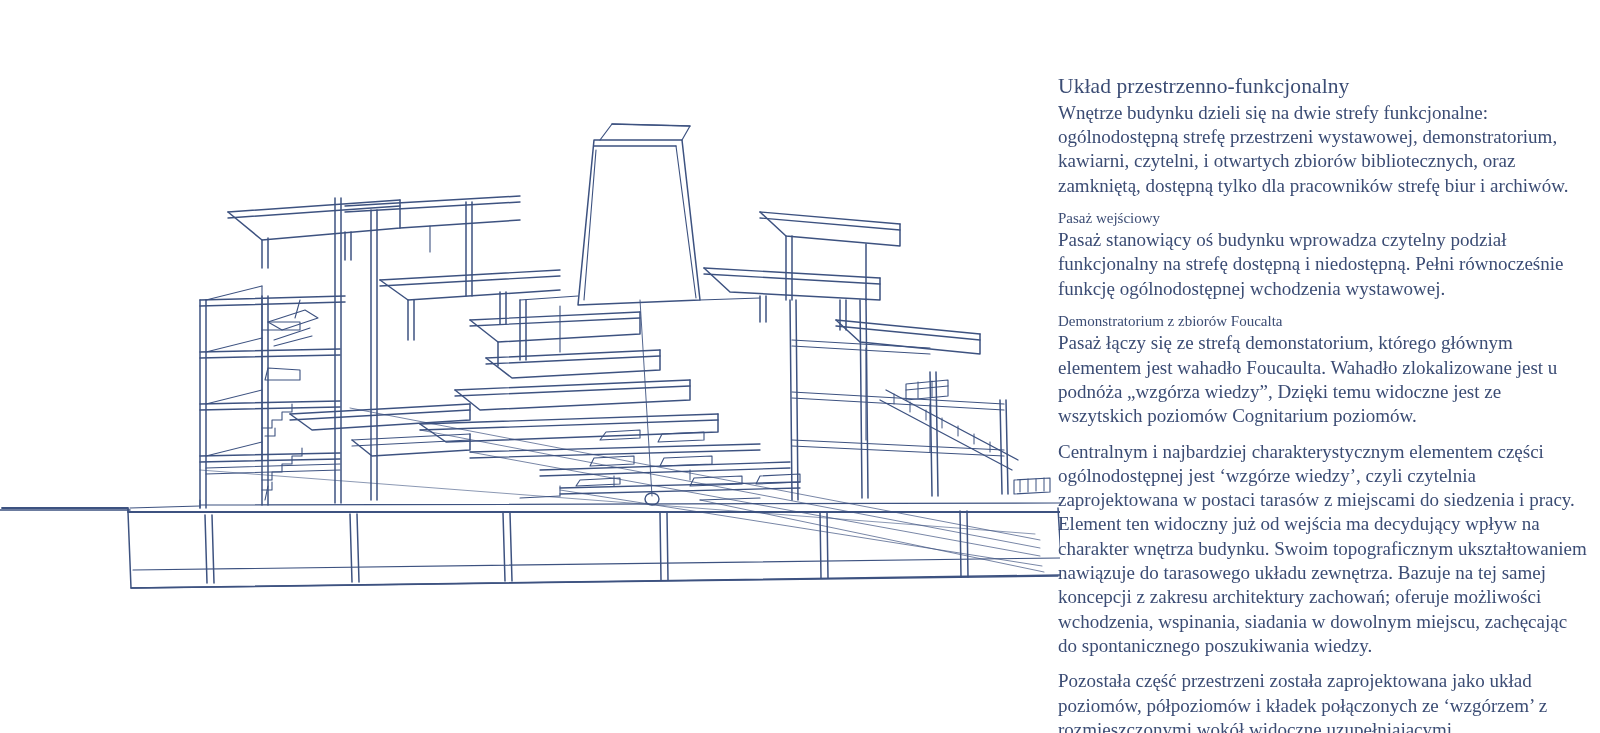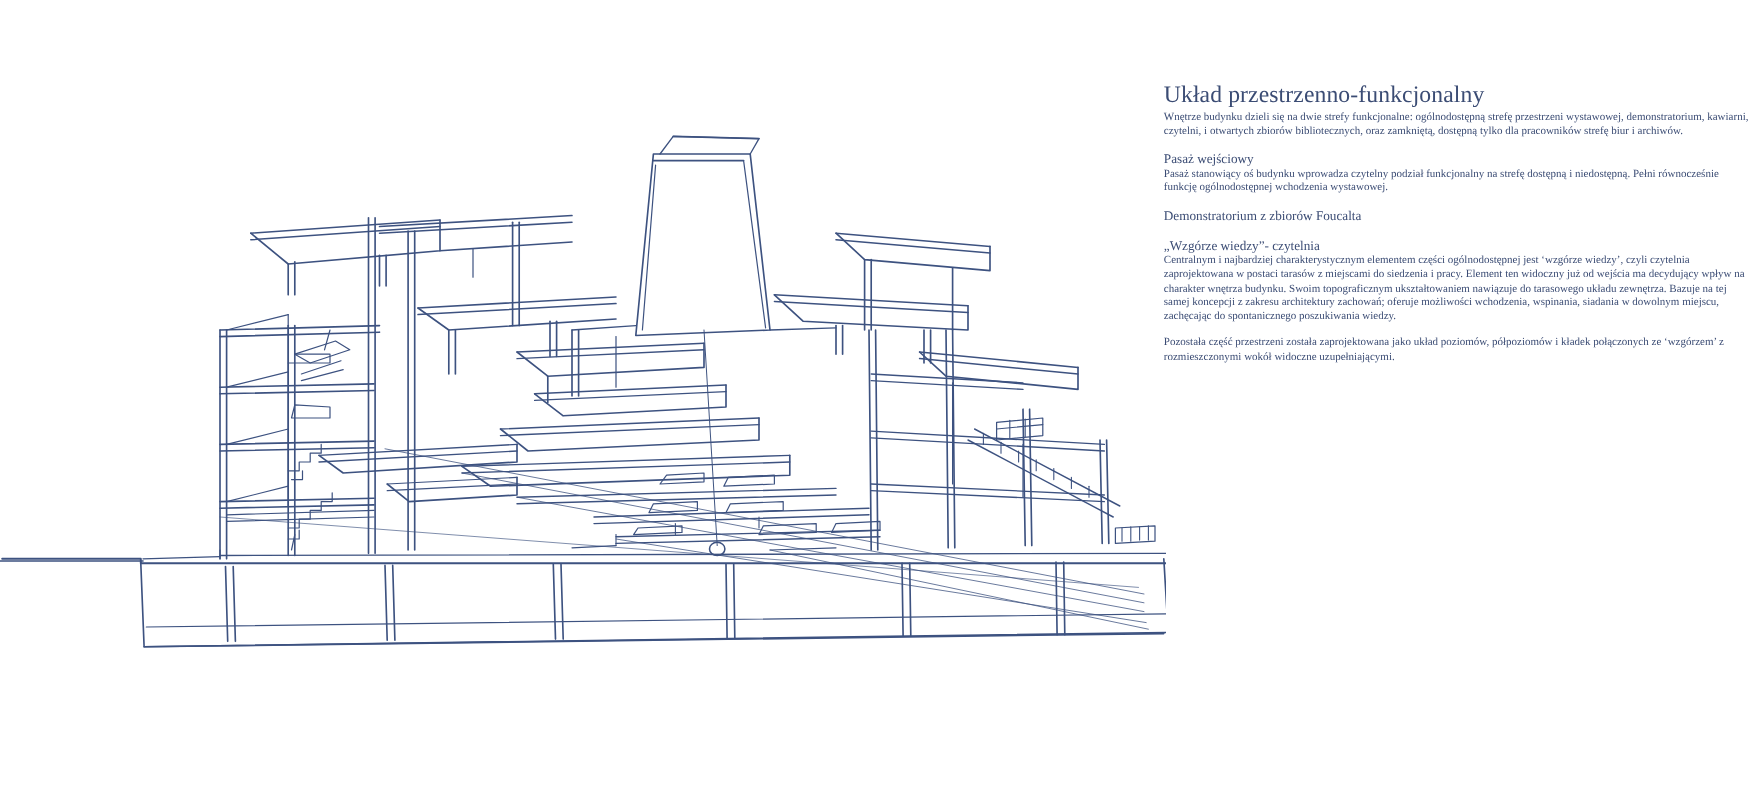--- a/index.html
+++ b/index.html
@@ -50,26 +50,26 @@
     line-height: 1.15;
     margin: 0 0 2px 0;
     font-weight: normal;
     letter-spacing: 0.1px;
     color: #3b4c74;
   }
   .section {
     margin-bottom: 11px;
   }
   .section-head {
-    font-size: 12px;
+    font-size: 15px;
     line-height: 1.28;
     margin: 0;
   }
   .section-body {
-    font-size: 10px;
+    font-size: 19px;
     line-height: 1.28;
     margin: 0;
     text-align: left;
   }
   .first-section .section-body {
     margin-top: 0;
   }
 </style>
 </head>
 <body>
@@ -307,24 +307,24 @@
       <p class="section-body">Wnętrze budynku dzieli się na dwie strefy funkcjonalne: ogólnodostępną strefę przestrzeni wystawowej, demonstratorium, kawiarni, czytelni, i otwartych zbiorów bibliotecznych, oraz zamkniętą, dostępną tylko dla pracowników strefę biur i archiwów.</p>
     </div>
 
     <div class="section">
       <p class="section-head">Pasaż wejściowy</p>
       <p class="section-body">Pasaż stanowiący oś budynku wprowadza czytelny podział funkcjonalny na strefę dostępną i niedostępną. Pełni równocześnie funkcję ogólnodostępnej wchodzenia wystawowej.</p>
     </div>
 
     <div class="section">
       <p class="section-head">Demonstratorium z zbiorów Foucalta</p>
+      <p class="section-body">Pasaż łączy się ze strefą demonstatorium, którego głównym elementem jest wahadło Foucaulta. Wahadło zlokalizowane jest u podnóża „wzgórza wiedzy”, Dzięki temu widoczne jest ze wszytskich poziomów Cognitarium poziomów.</p>
     </div>
 
     <div class="section">
-      <p class="section-head">„Wzgórze wiedzy”- czytelnia</p>
       <p class="section-body">Centralnym i najbardziej charakterystycznym elementem części ogólnodostępnej jest ‘wzgórze wiedzy’, czyli czytelnia zaprojektowana w postaci tarasów z miejscami do siedzenia i pracy. Element ten widoczny już od wejścia ma decydujący wpływ na charakter wnętrza budynku. Swoim topograficznym ukształtowaniem nawiązuje do tarasowego układu zewnętrza. Bazuje na tej samej koncepcji z zakresu architektury zachowań; oferuje możliwości wchodzenia, wspinania, siadania w dowolnym miejscu, zachęcając do spontanicznego poszukiwania wiedzy.</p>
     </div>
 
     <div class="section">
       <p class="section-body">Pozostała część przestrzeni została zaprojektowana jako układ poziomów, półpoziomów i kładek połączonych ze ‘wzgórzem’ z rozmieszczonymi wokół widoczne uzupełniającymi.</p>
     </div>
   </div>
 
 </div>
 

